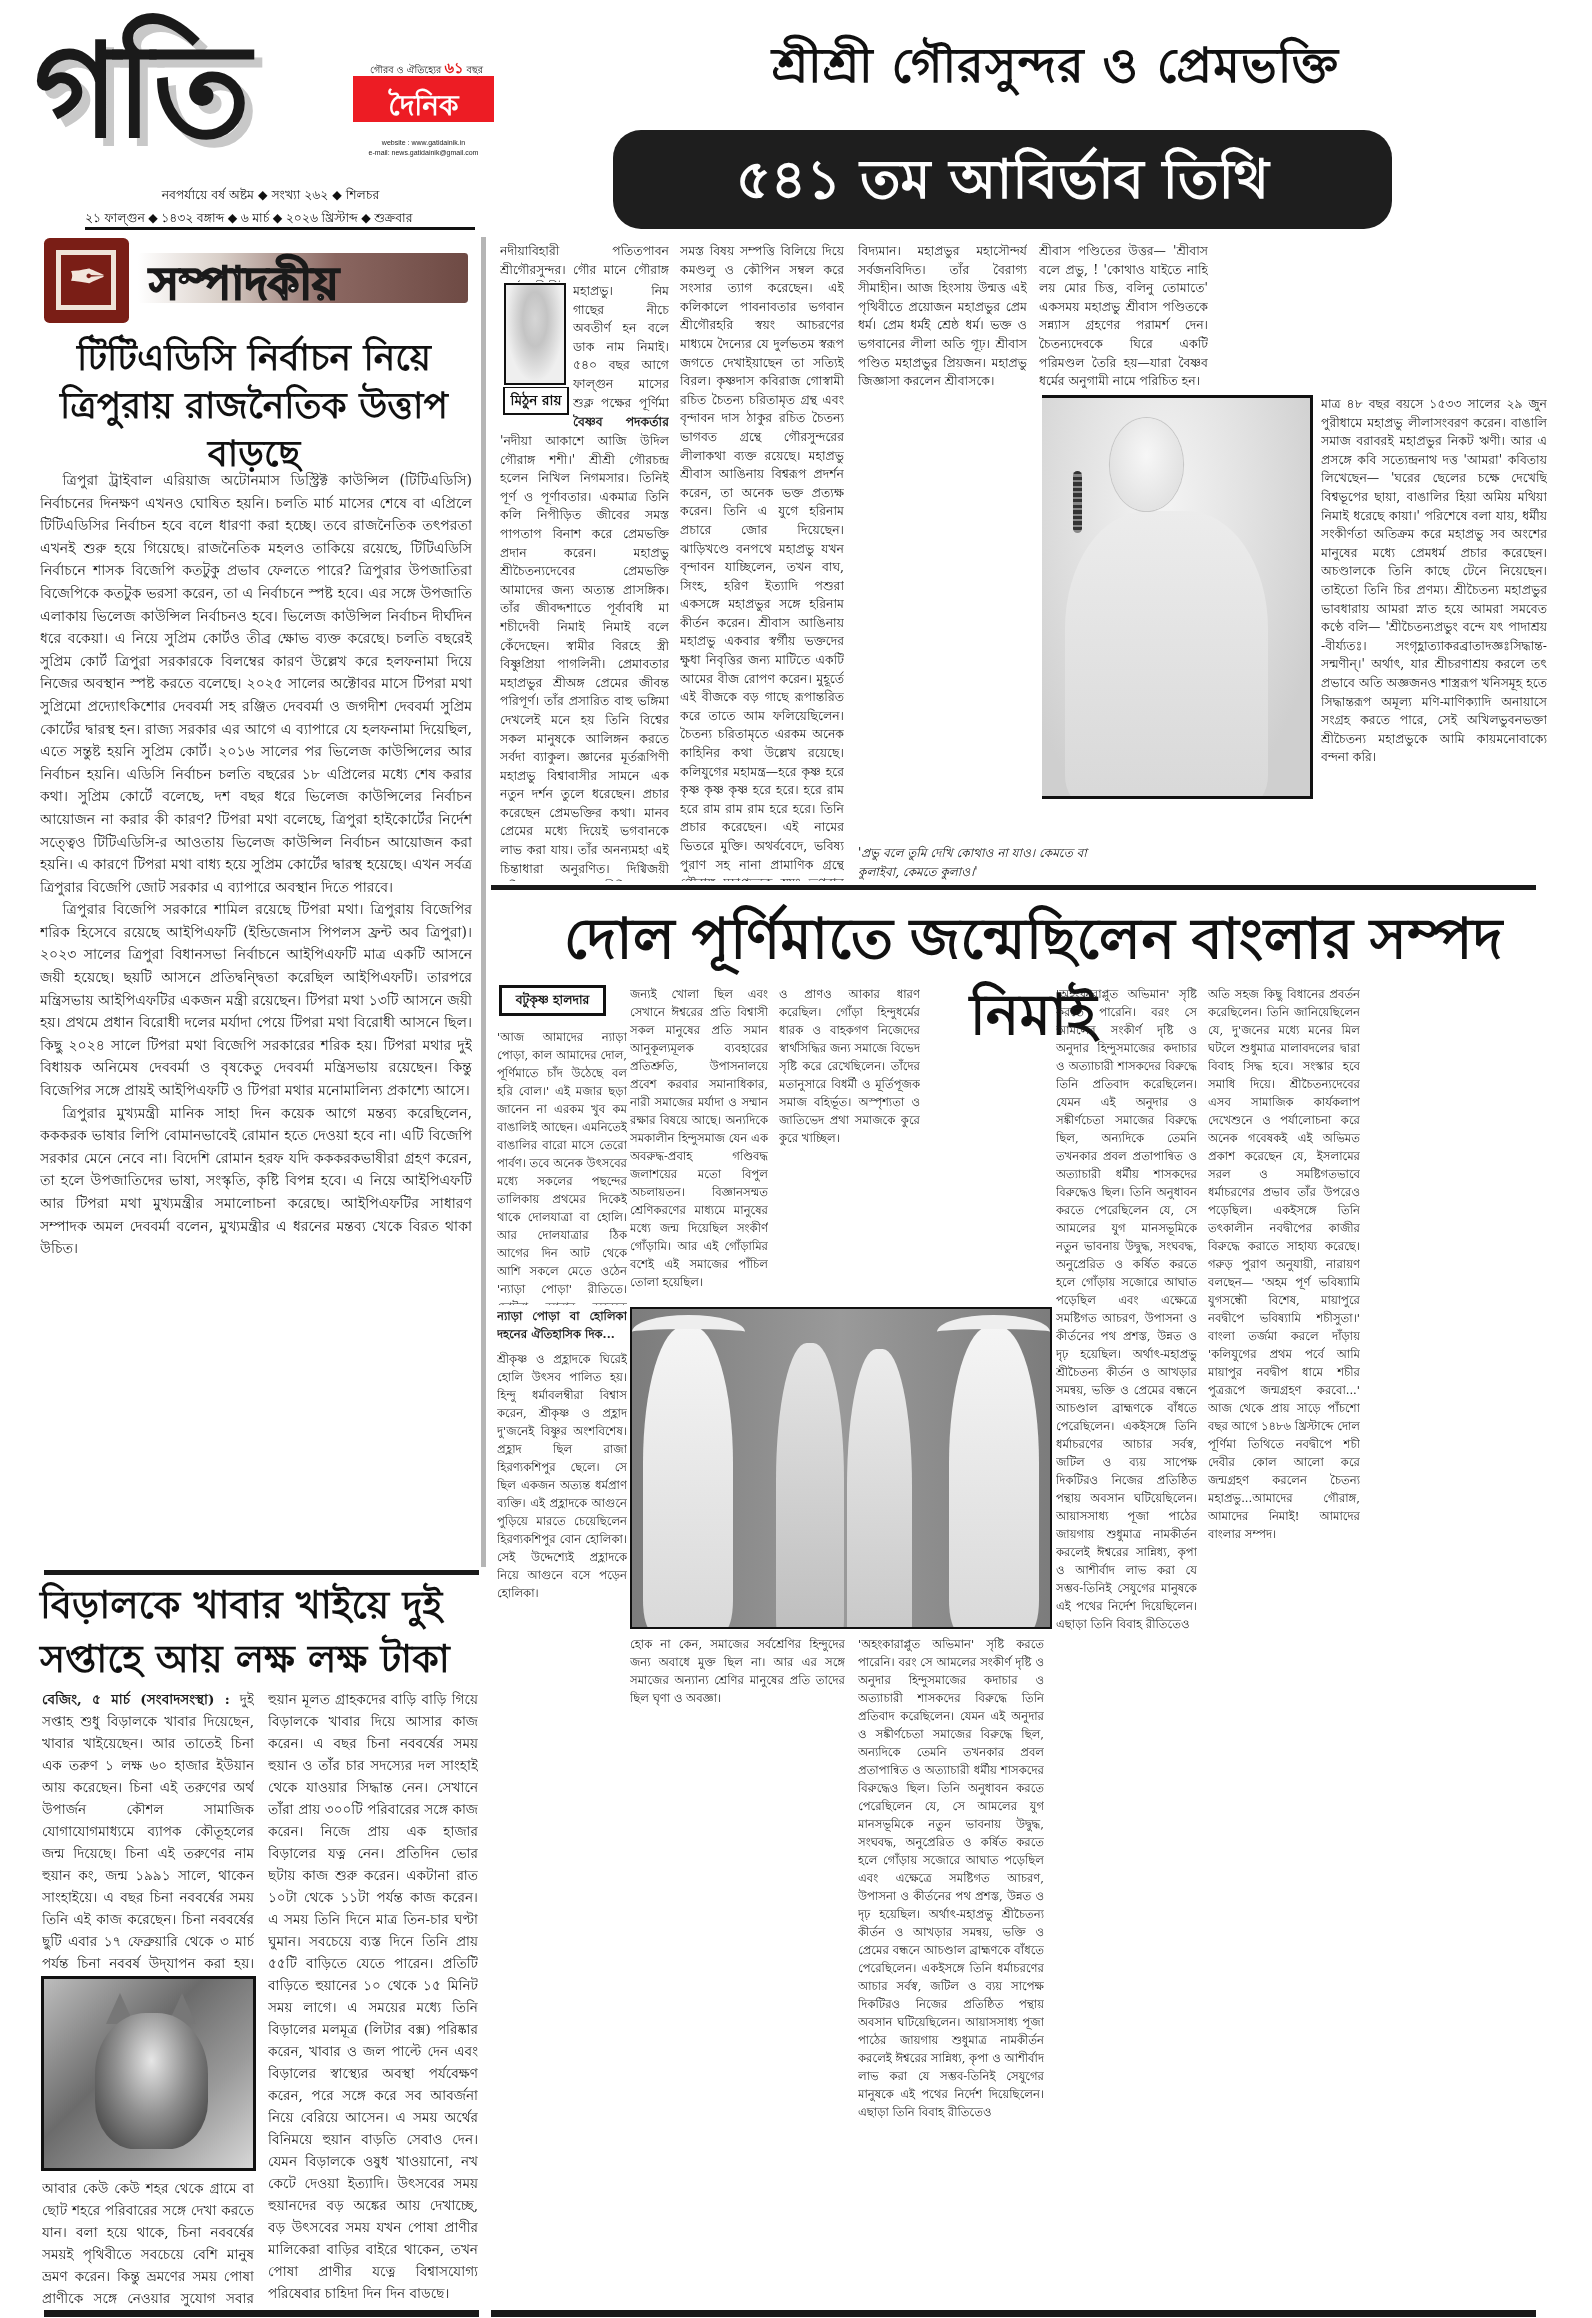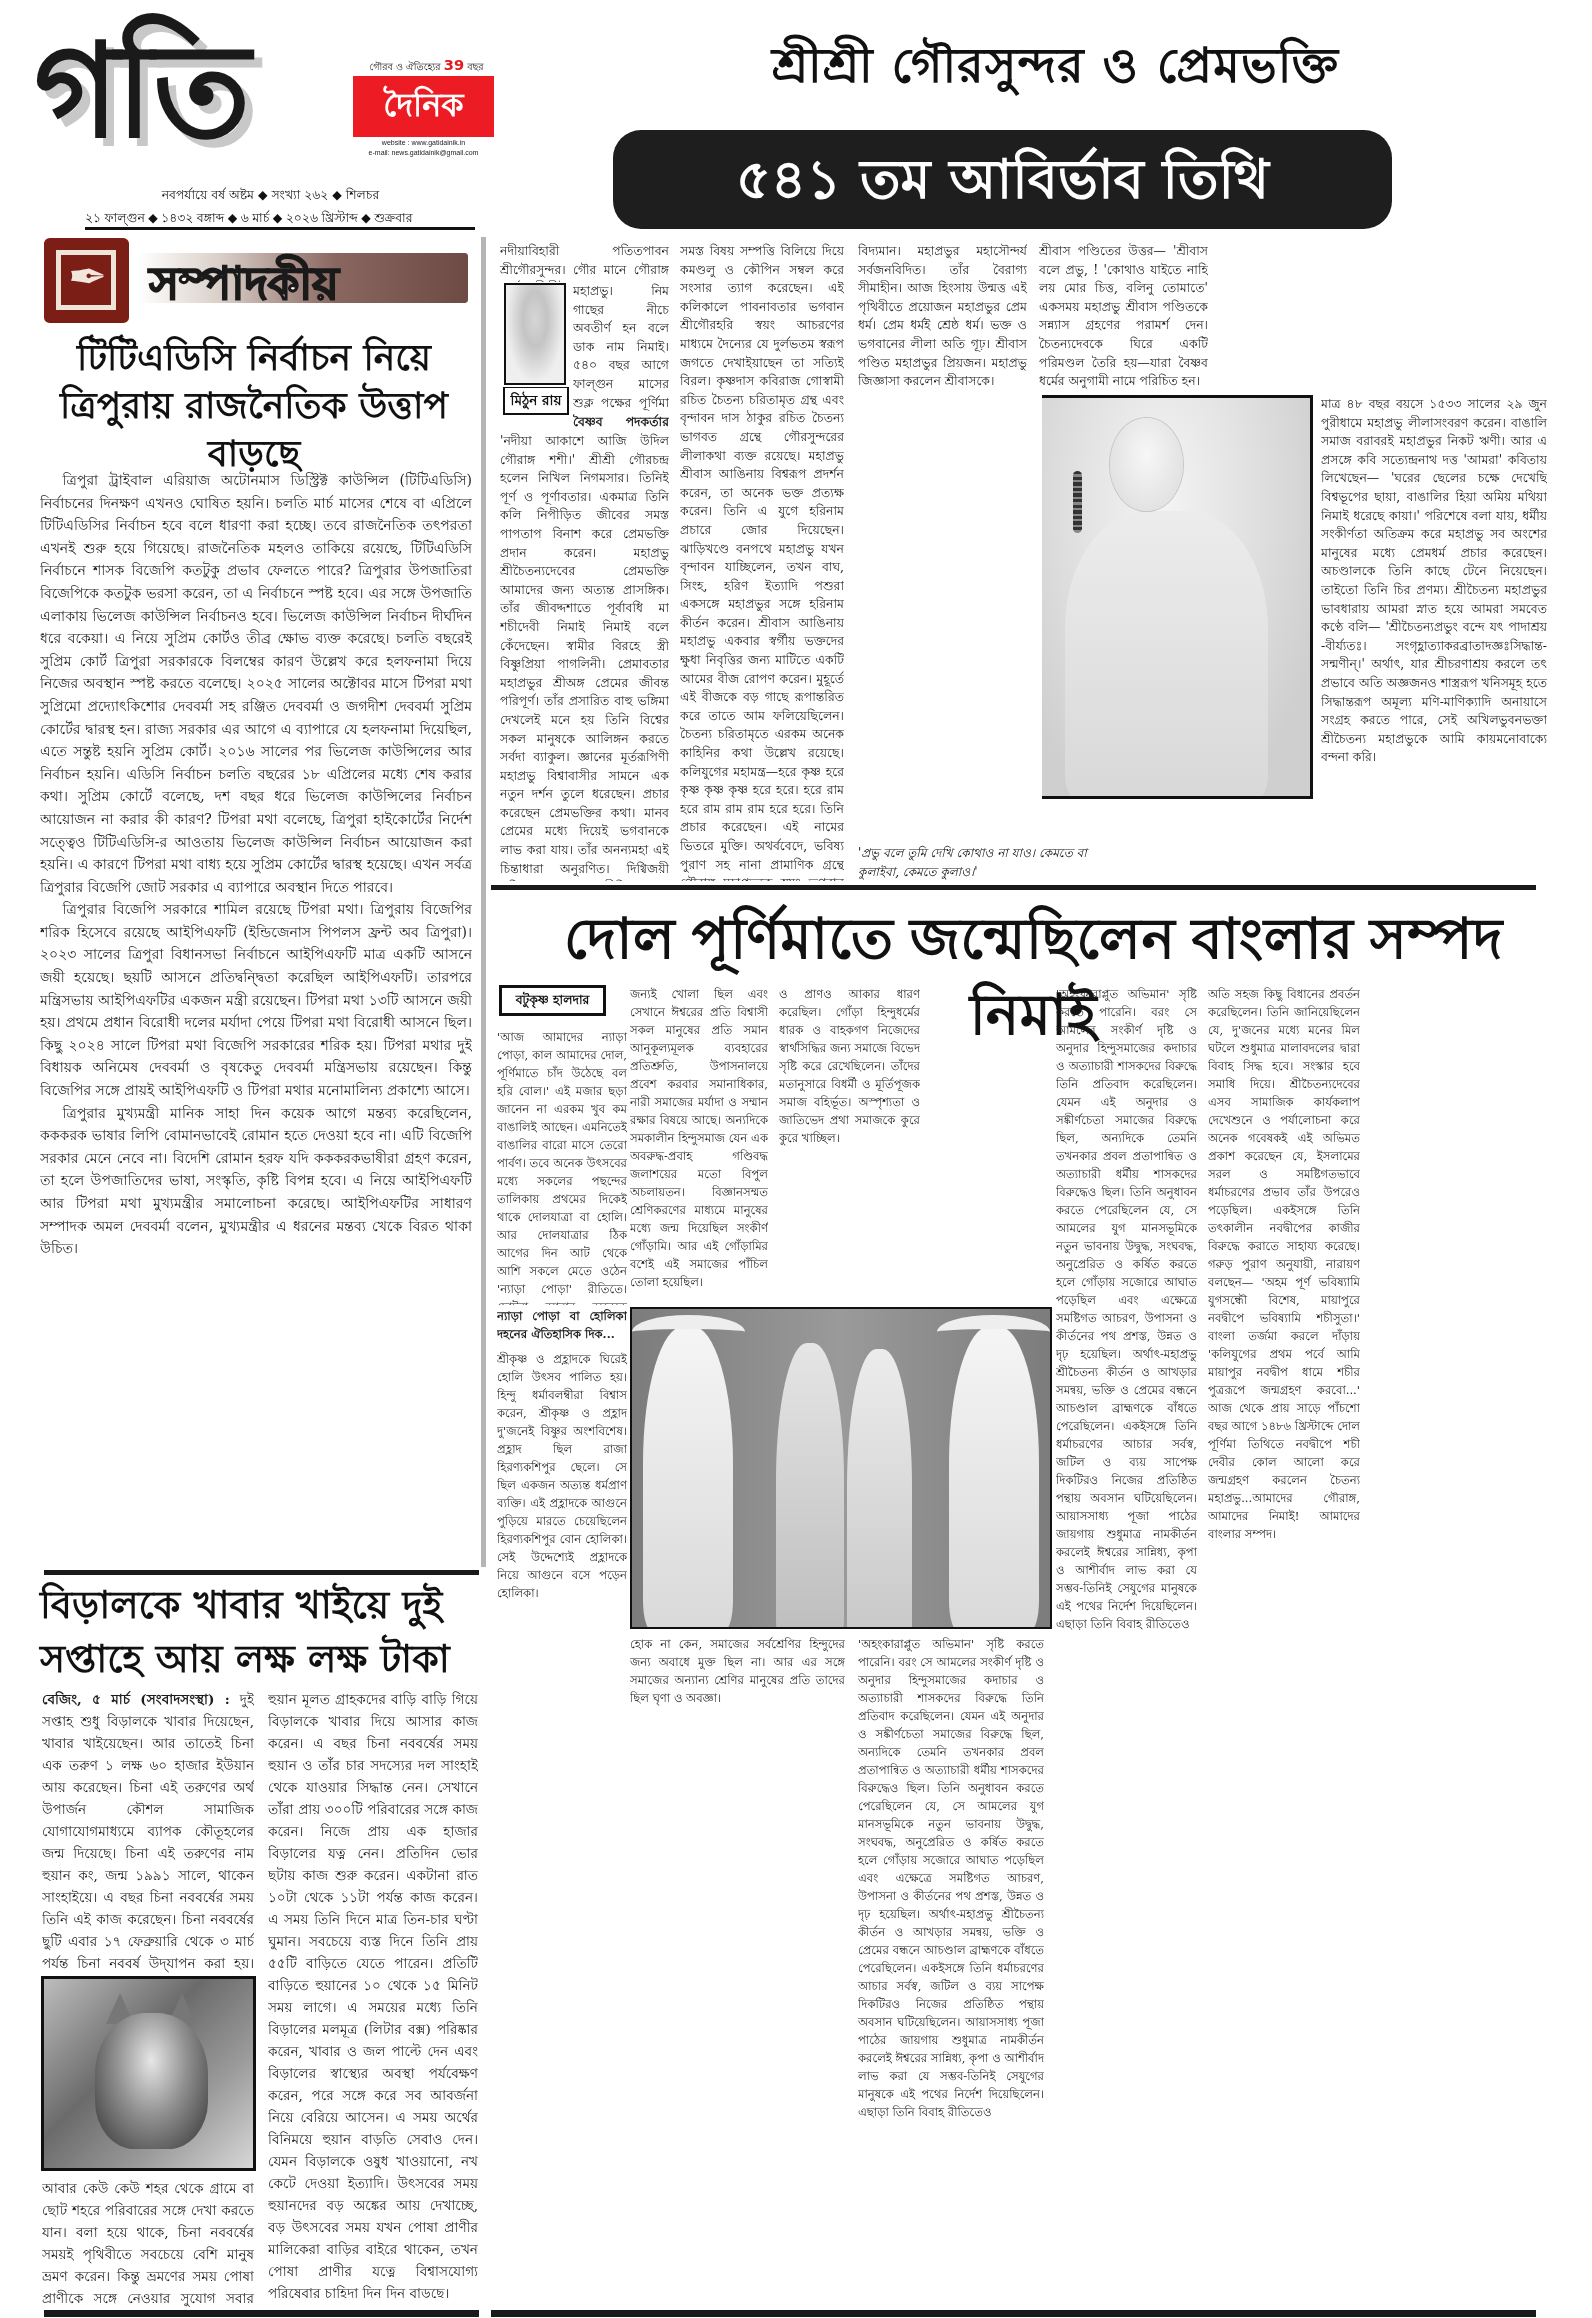--- a/index.html
+++ b/index.html
@@ -5,21 +5,21 @@
   * { box-sizing: border-box; margin: 0; padding: 0; }
   html, body { width: 1593px; height: 2319px; background: #ffffff; overflow: hidden; }
   body { font-family: "DejaVu Sans", sans-serif; color: #111; position: relative; }
 
   .abs { position: absolute; }
 
   
   .logo { left: 34px; top: 17px; width: 294px; height: 147px; font-family: "DejaVu Serif", serif; font-size: 130px; font-weight: 900; line-height: 147px; color: #1a1a1a; text-shadow: 8px 8px 0 #c8c8c8; letter-spacing: -3.4px; }
   .tagline { left: 353px; top: 56px; width: 147px; font-size: 9.6px; text-align: center; }
   .tagline .years { color: #e21c1c; font-weight: 900; font-size: 14.7px; }
-  .dainik-box { left: 353px; top: 76px; width: 141px; height: 61px; background: #ed1c24; color: #fff; font-family: "DejaVu Serif", serif; font-size: 32px; font-weight: bold; text-align: center; line-height: 59px; }
+  .dainik-box { left: 353px; top: 76px; width: 141px; height: 46px; background: #ed1c24; color: #fff; font-family: "DejaVu Serif", serif; font-size: 28px; font-weight: bold; text-align: center; line-height: 59px; }
   .web { left: 353px; top: 138px; width: 141px; font-size: 7px; text-align: center; line-height: 10.2px; color: #222; font-family: "Liberation Sans", sans-serif; }
 
   .edition1 { left: 73px; top: 186px; width: 395px; font-size: 12.4px; text-align: center; font-family: "DejaVu Serif", serif; }
   .edition2 { left: 85px; top: 209px; width: 384px; font-size: 12.4px; text-align: left; font-family: Liberation Sans, sans-serif; }
   .mast-rule { left: 85px; top: 227px; width: 390px; height: 3.4px; background: #111; }
 
   .main-head { left: 553px; top: 22.6px; width: 1005px; font-family: "DejaVu Serif", serif; font-size: 48px; font-weight: 900; text-align: center; letter-spacing: 1.1px; line-height: 85px; }
   .banner { left: 613px; top: 130px; width: 779px; height: 99px; background: #1e1e1e; border-radius: 28px; color: #fff; font-family: "DejaVu Serif", serif; font-size: 54px; font-weight: bold; text-align: center; line-height: 99px; }
 
   
@@ -74,21 +74,21 @@
 
   .bottom-rule { left: 491px; top: 2310px; width: 1045px; height: 6.8px; background: #1a1a1a; }
   .bottom-rule2 { left: 44px; top: 2310px; width: 435px; height: 6.8px; background: #1a1a1a; }
 </style>
 </head>
 <body>
 
 <div class="abs logo">গতি</div>
 <div class="abs tagline">
   <span>গৌরব ও ঐতিহ্যের</span>
-  <span class="years">39</span>
+  <span class="years">৬১</span>
   <span>বছর</span>
 </div>
 <div class="abs dainik-box">দৈনিক</div>
 <div class="abs web">
   <div>website : www.gatidainik.in</div>
   <div>e-mail: news.gatidainik@gmail.com</div>
 </div>
 <div class="abs edition1">নবপর্যায়ে  বর্ষ অষ্টম ◆ সংখ্যা ২৬২ ◆ শিলচর</div>
 <div class="abs edition2">২১ ফাল্গুন ◆ ১৪৩২ বঙ্গাব্দ ◆ ৬ মার্চ ◆ ২০২৬ খ্রিস্টাব্দ ◆ শুক্রবার</div>
 <div class="abs mast-rule"></div>

